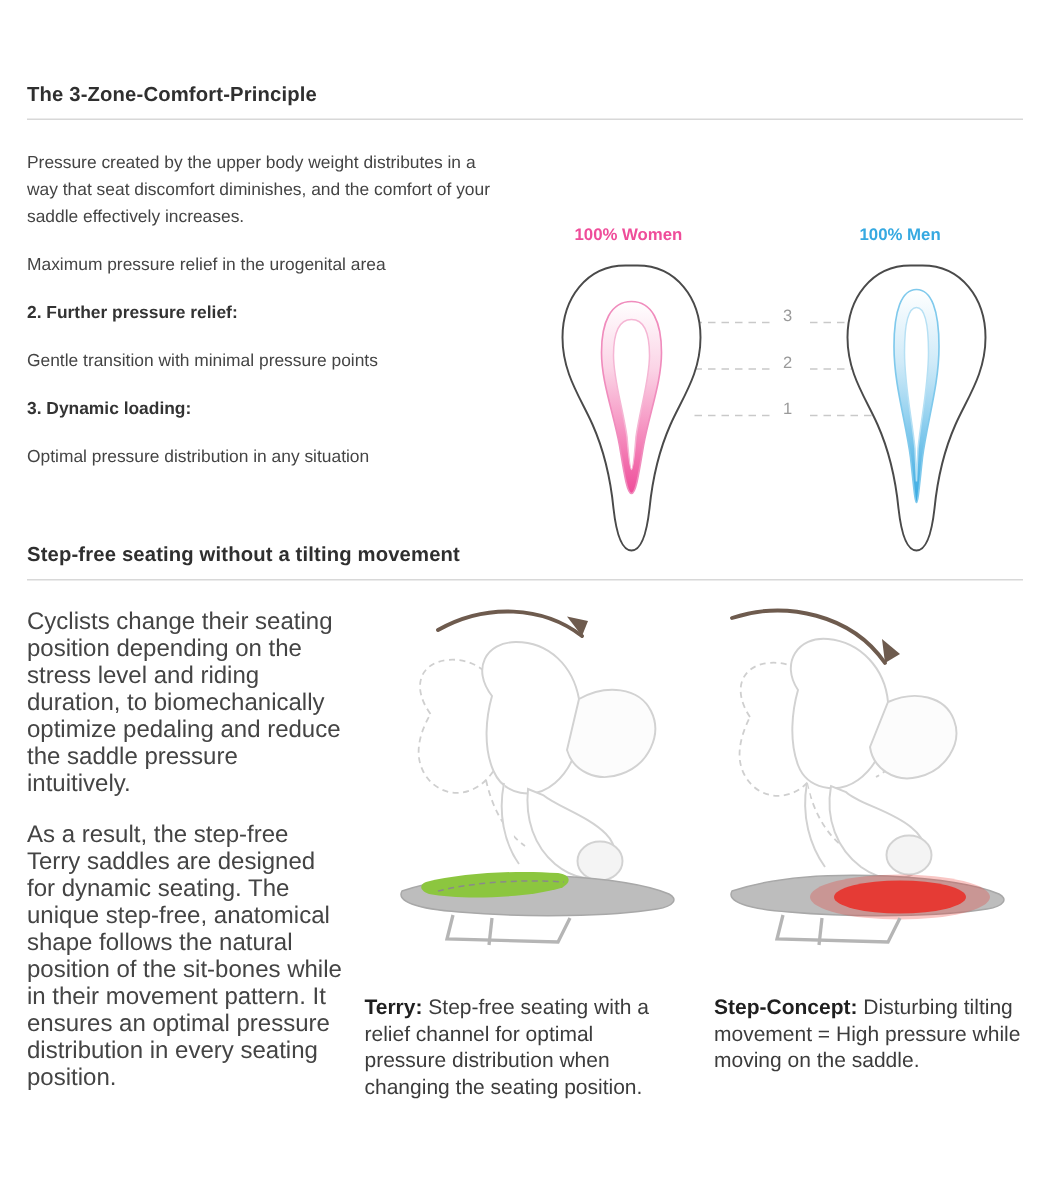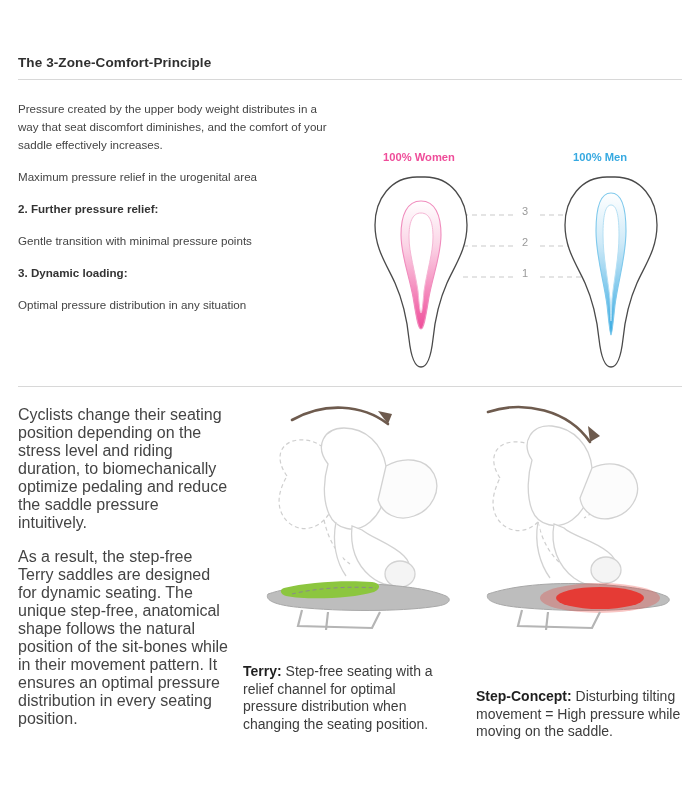--- a/index.html
+++ b/index.html
@@ -119,21 +119,21 @@
   }
 
   .caption {
     position: absolute;
     font-size: 14px;
     line-height: 17.5px;
     color: #3c3c3c;
   }
   .caption b { color: #1f1f1f; }
   #caption-terry { left: 243px; top: 663px; width: 210px; }
-  #caption-step  { left: 476px; top: 688px; width: 208px; }
+  #caption-step  { left: 476px; top: 663px; width: 208px; }
 </style>
 </head>
 <body>
 
 <div class="page">
 
   <div class="section-title" id="section-one-title">The 3-Zone-Comfort-Principle</div>
   <div class="rule" id="rule-one"></div>
 
   <div id="body-text-one">
@@ -207,20 +207,21 @@
                  C255.6,168 256,178 256,178 C256,178 256.4,168 257,156
                  C259,136 264,114 264,92 C264,74 262,62 256,62 Z" fill="#ffffff" stroke="#b6e0f4" stroke-width="1"></path>
       </g>
     </svg>
 
     <div class="lvl-num" id="lvl-3">3</div>
     <div class="lvl-num" id="lvl-2">2</div>
     <div class="lvl-num" id="lvl-1">1</div>
   </div>
 
+  <div class="section-title" id="section-two-title">Step-free seating without a tilting movement</div>
   <div class="rule" id="rule-two"></div>
 
   <div id="body-text-two">
     <p>Cyclists change their seating position depending on the stress level and riding duration, to biomechanically optimize pedaling and reduce the saddle pressure intuitively.</p>
     <p>As a result, the step-free Terry saddles are designed for dynamic seating. The unique step-free, anatomical shape follows the natural position of the sit-bones while in their movement pattern. It ensures an optimal pressure distribution in every seating position.</p>
   </div>
 
   <div id="pelvis-diagram">
     <svg width="452" height="258" viewBox="0 0 452 258">
 

